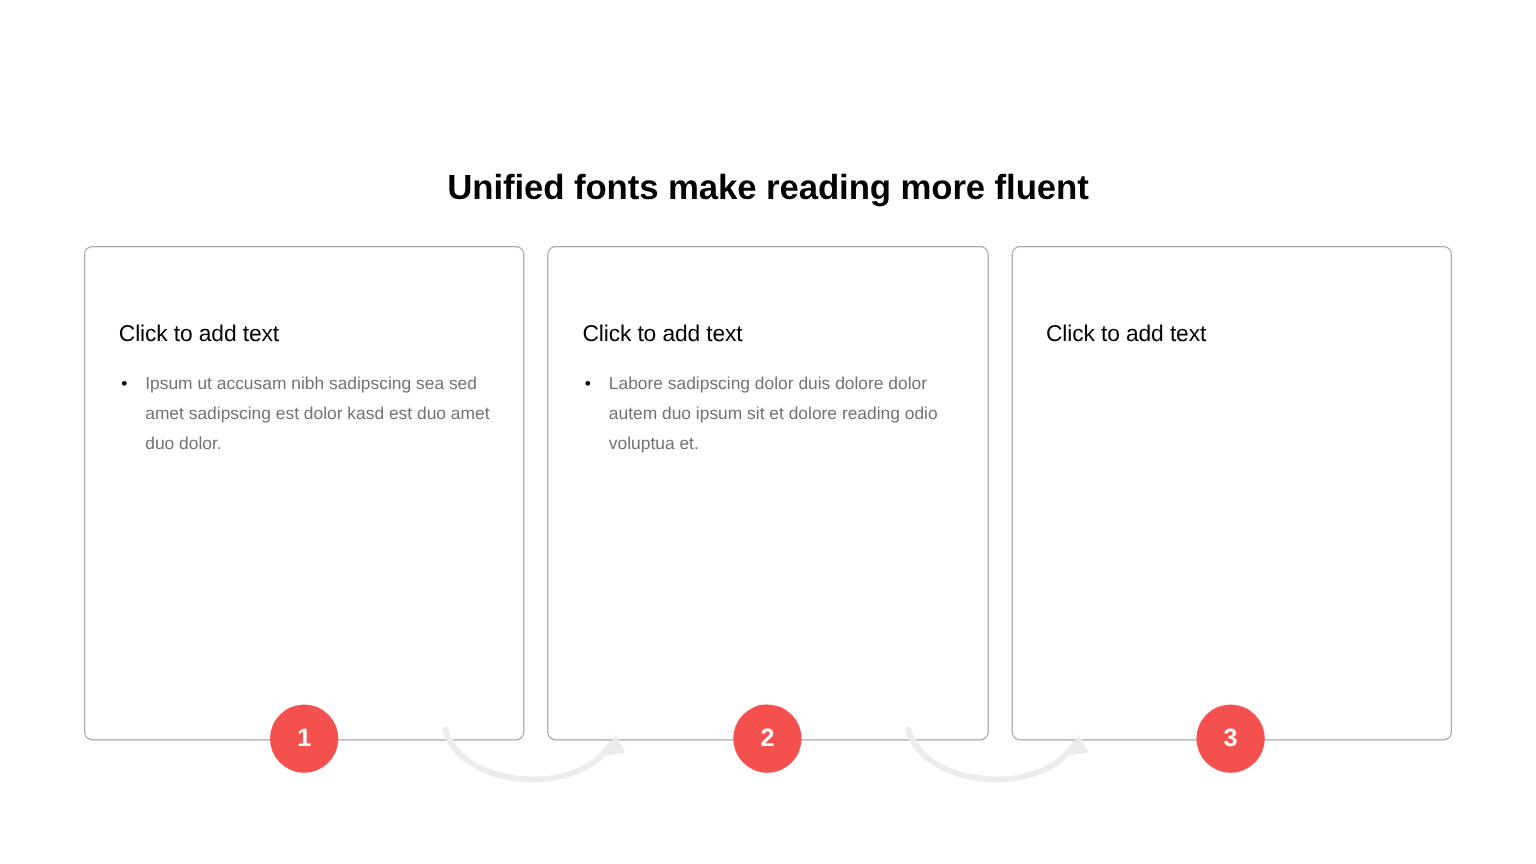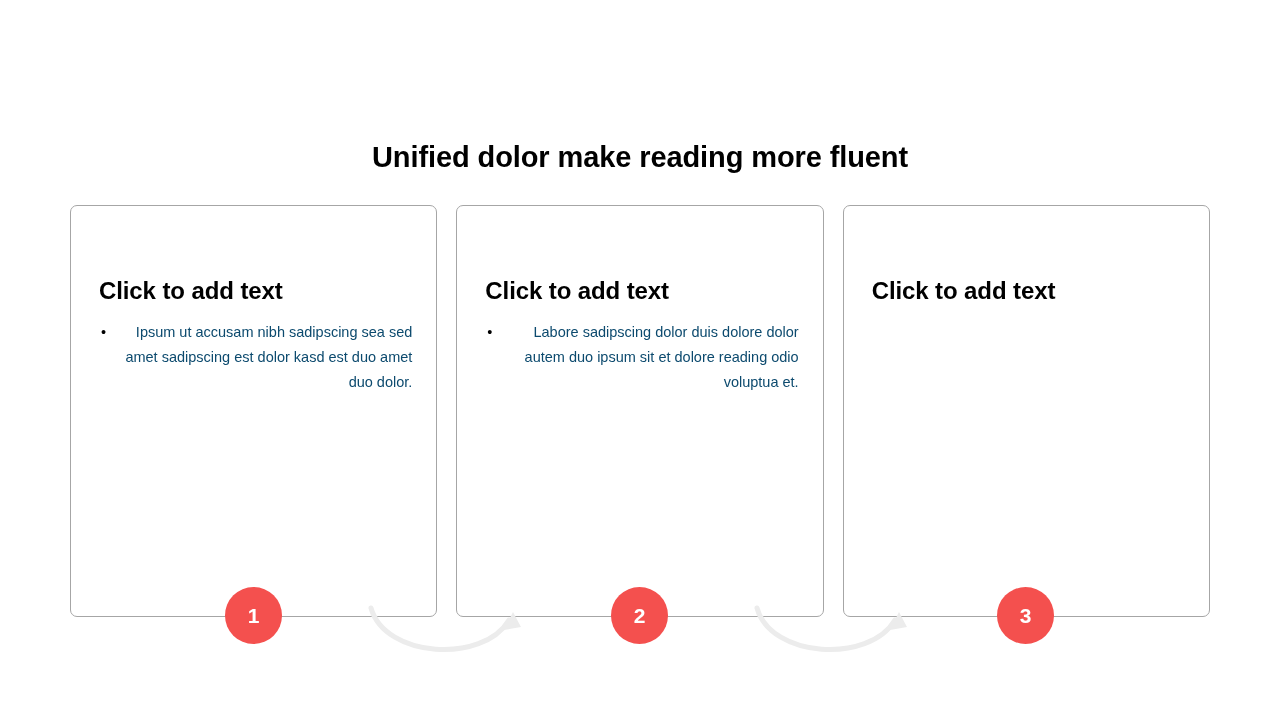--- a/index.html
+++ b/index.html
@@ -58,41 +58,40 @@
   }
 
   .card-inner {
     position: absolute;
     left: 28px;
     top: 60px;
     right: 24px;
   }
 
   .card-heading {
-    font-size: 24px;
-    font-weight: bold;
+    font-size: 19px;
+    font-weight: normal;
     line-height: 26px;
     color: #000000;
-    margin: 12px 0 16px 0;
+    margin: 0 0 16px 0;
     letter-spacing: -0.1px;
   }
 
   .bullet-list {
     list-style: none;
     margin: 0;
     padding: 0;
   }
 
   .bullet-item {
     position: relative;
     padding-left: 22px;
     font-size: 14.5px;
     line-height: 25px;
-    color: #0c4a6e;
-    text-align: right;
+    color: #737373;
   }
 
   .bullet-item::before {
     content: "\2022";
     position: absolute;
     left: 2px;
     top: 0;
     font-size: 14.5px;
     line-height: 25px;
     color: #000000;
@@ -125,21 +124,21 @@
     height: 70px;
   }
   .connector-1 { left: 365px; }
   .connector-2 { left: 751px; }
 </style>
 </head>
 <body>
 
 <div class="slide">
 
-  <div class="slide-title">Unified dolor make reading more fluent</div>
+  <div class="slide-title">Unified fonts make reading more fluent</div>
 
   <div class="cards">
 
     <div class="card">
       <div class="card-inner">
         <div class="card-heading">Click to add text</div>
         <ul class="bullet-list">
           <li class="bullet-item">Ipsum ut accusam nibh sadipscing sea sed amet sadipscing est dolor kasd est duo amet duo dolor.</li>
         </ul>
       </div>

